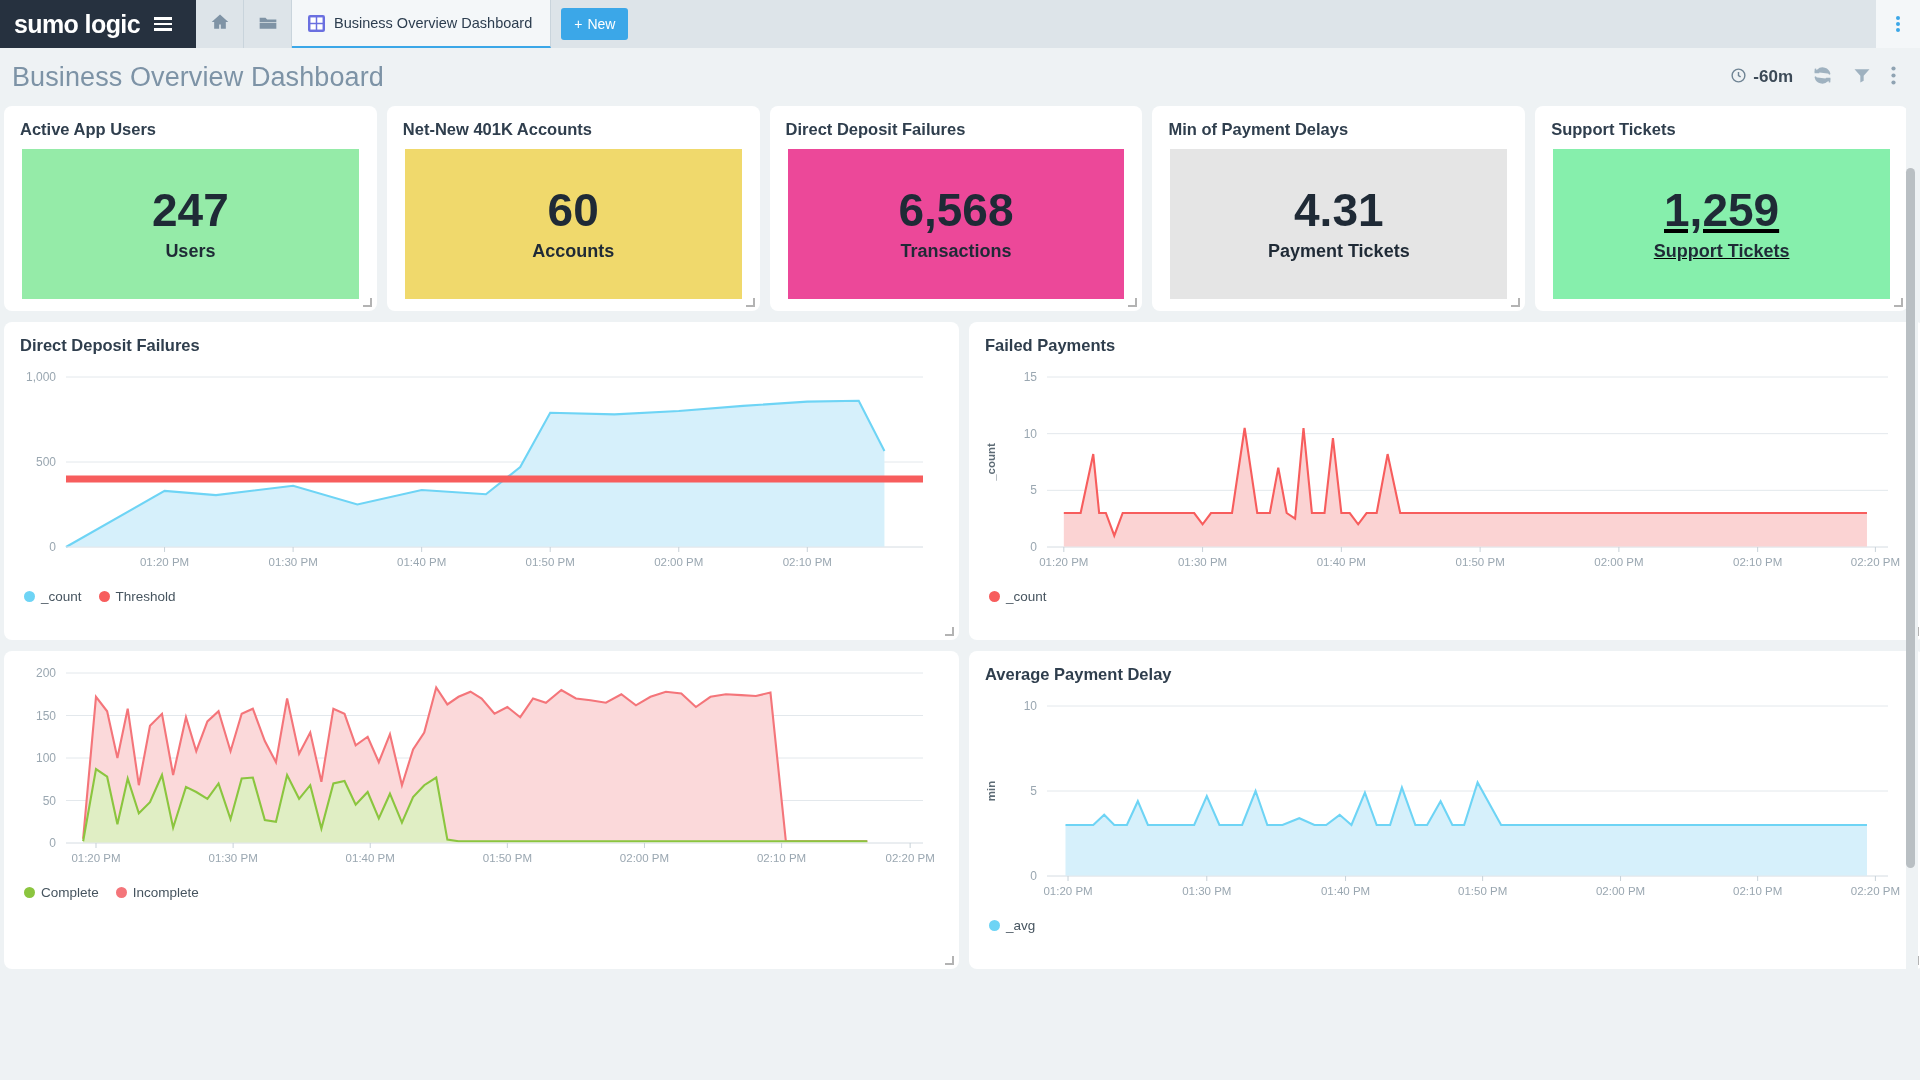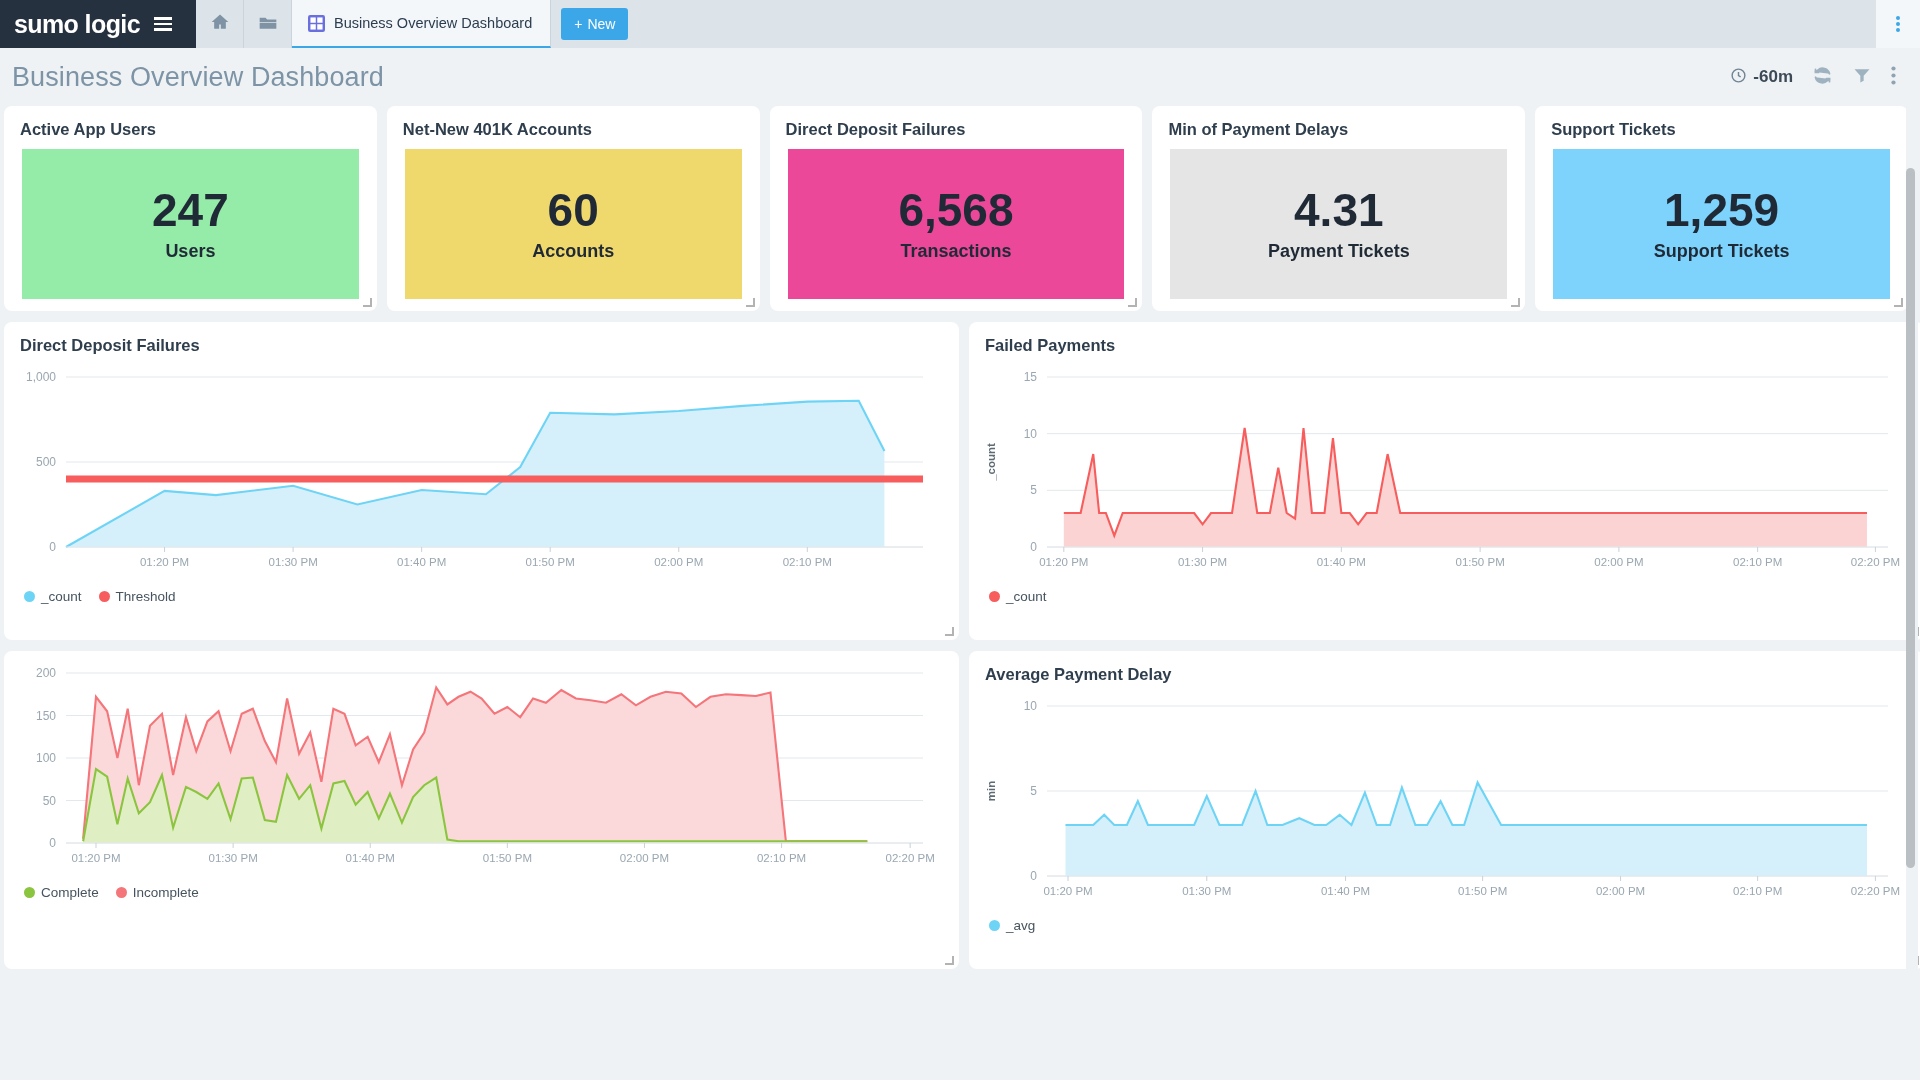--- a/index.html
+++ b/index.html
@@ -287,21 +287,21 @@
       <div class="panel kpi-panel">
         <div class="panel-title">Min of Payment Delays</div>
         <div class="kpi-box" style="background: #e5e5e5;">
           <div class="kpi-value">4.31</div>
           <div class="kpi-unit">Payment Tickets</div>
         </div>
         <div class="resize-handle"></div>
       </div>
       <div class="panel kpi-panel">
         <div class="panel-title">Support Tickets</div>
-        <div class="kpi-box" style="background: #7dd3fc;">
+        <div class="kpi-box" style="background: #86efac; text-decoration: underline;">
           <div class="kpi-value">1,259</div>
           <div class="kpi-unit">Support Tickets</div>
         </div>
         <div class="resize-handle"></div>
       </div>
     </div>
 
   <div class="chart-row">
     <div class="panel chart-panel">
       <div class="panel-title">Direct Deposit Failures</div>

